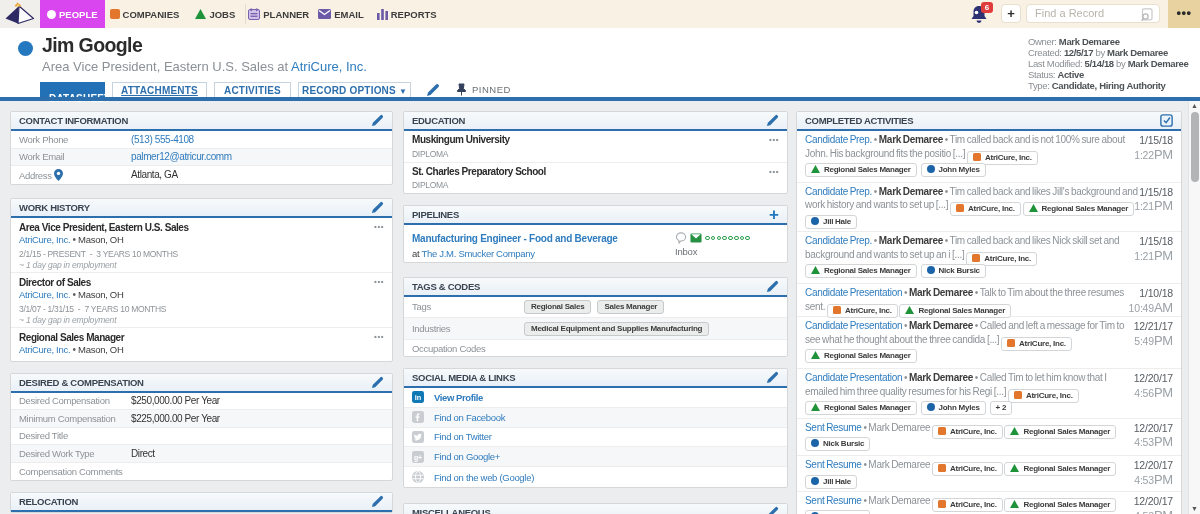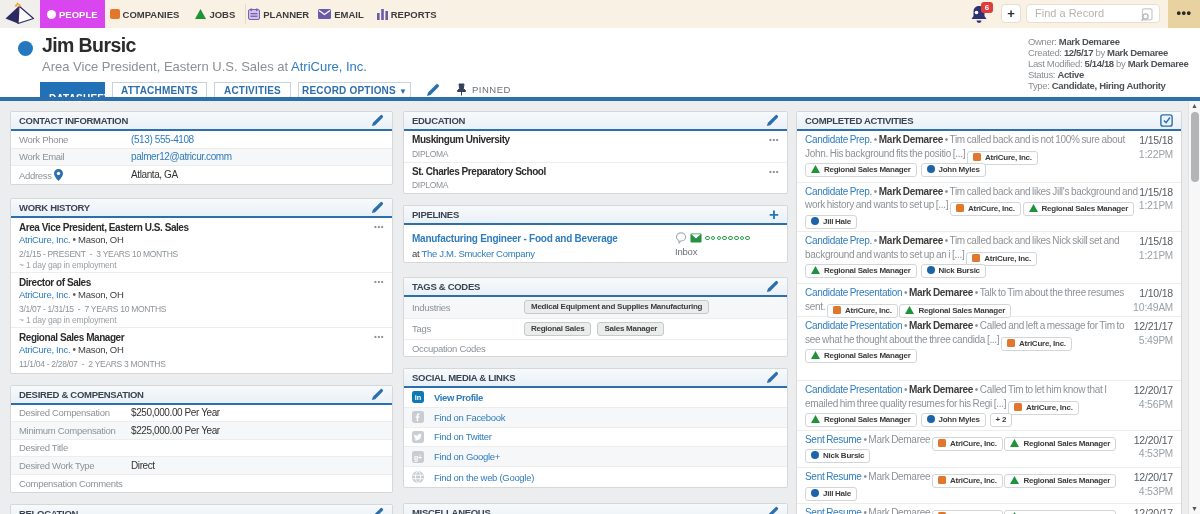--- a/index.html
+++ b/index.html
@@ -52,21 +52,21 @@
 
 
 .whentry { padding:4px 8px 2px; border-bottom:1px solid #ededed; position:relative; }
 .whentry:last-child, .eduentry:last-child { border-bottom:none; }
 .eduentry { padding:3px 8px 3px; border-bottom:1px solid #ededed; position:relative; }
 .wh1 { font-size:10px; font-weight:bold; letter-spacing:-0.45px; color:#2b2b2b; line-height:12.5px; }
 .wh2 { font-size:9.5px; letter-spacing:-0.3px; color:#3c3c3c; line-height:12.5px; margin-top:0px; }
 .wh2 a { color:#2f7cbe; }
 .bsep { color:#5c5c5c; font-size:10px; }
 .wh3 { font-size:8.5px; color:#8d9297; line-height:10px; margin-top:2px; letter-spacing:-0.3px; }
-.wh4 { font-size:8.5px; color:#9aa0a5; line-height:10px; margin-top:1px; letter-spacing:-0.2px; }
+.wh4 { font-size:8.5px; color:#9aa0a5; line-height:10px; margin-top:1px; letter-spacing:-0.2px;font-style:italic; }
 .dots { position:absolute; right:8px; top:3px; color:#8d9297; font-size:8px; letter-spacing:0.5px; }
 
 
 .pipe { display:flex; padding:7px 8px 2px; }
 .pipeleft { flex:1; }
 .pl1 { font-size:10px; font-weight:bold; letter-spacing:-0.25px; line-height:13px; white-space:nowrap; }
 .pl1 a { color:#2f7cbe; }
 .pl2 { font-size:9.5px; letter-spacing:-0.3px; color:#3c3c3c; line-height:13px; margin-top:2px; }
 .pl2 a { color:#2f7cbe; }
 .piperight { width:104px; flex-shrink:0; }
@@ -91,21 +91,21 @@
 .al { height:13.8px; font-size:10px; letter-spacing:-0.3px; word-spacing:-0.7px; color:#8d9297; white-space:nowrap; }
 .al a.atype { color:#2f7cbe; }
 .al b { color:#3c3c3c; font-weight:bold; }
 .bsep2 { color:#8d9297; }
 .achip { display:inline-block; background:#fff; border:1px solid #d2d6d9; border-radius:3px; font-size:8px; font-weight:bold; letter-spacing:-0.25px; word-spacing:0; color:#3b3b3b; padding:1px 5px; line-height:10px; white-space:nowrap; vertical-align:-3px; }
 .achip .ci { display:inline-block; vertical-align:-1px; margin-right:4px; }
 .achiprow { margin-top:1.5px; height:14.5px; }
 .achiprow .achip { vertical-align:top; margin-right:4px; }
 .adate { position:absolute; right:8px; top:3px; text-align:right; font-size:10.5px; letter-spacing:-0.2px; color:#565c62; line-height:13.8px;margin-left:48px; }
 .adate .tm { color:#9ba1a6; font-size:10.5px; }
-.adate .ampm { font-size:10px; }
+.adate .ampm { font-size:13px; }
 </style>
 </head>
 <body>
 
 <div class="nav">
   <div class="logo">
     <svg width="40" height="28" viewBox="0 0 40 28">
       <polygon points="19,6 5.5,18.5 18,23.5" fill="#2d2a63"></polygon>
       <polygon points="19,6 18,23.5 33.5,18.5" fill="#fbfbfd" stroke="#2d2a63" stroke-width="1.2" stroke-linejoin="round"></polygon>
       <path d="M14.5 6.5 C15.5 4 16.5 4.5 17.5 2 C18 4 20.5 3.5 21.5 6.5 Z" fill="#e8a33d"></path>
@@ -168,32 +168,32 @@
           <circle cx="6.5" cy="8.5" r="2.6" fill="none" stroke="#b9b9b9" stroke-width="1.3"></circle>
           <line x1="4.6" y1="10.6" x2="2.6" y2="12.8" stroke="#b9b9b9" stroke-width="1.5"></line>
         </svg>
       </span>
   </div>
   <div class="navmore">•••</div>
 </div>
 
 <div class="header">
   <div class="recdot"></div>
-  <div class="h-name">Jim Bursic</div>
+  <div class="h-name">Jim Google</div>
   <div class="h-sub">Area Vice President, Eastern U.S. Sales at <a href="#">AtriCure, Inc.</a></div>
   <div class="owner">
     Owner: <b>Mark Demaree</b><br>
     Created: <b>12/5/17</b> by <b>Mark Demaree</b><br>
     Last Modified: <b>5/14/18</b> by <b>Mark Demaree</b><br>
     Status: <b>Active</b><br>
     Type: <b>Candidate, Hiring Authority</b>
   </div>
   <div class="rtabs">
     <div class="rtab active" style="width:65px; padding:8px;">DATASHEET</div>
-    <div class="rtab" style="width:95px; padding:0;">ATTACHMENTS</div>
+    <div class="rtab" style="width:95px; padding:0;text-decoration:underline;">ATTACHMENTS</div>
     <div class="rtab" style="width:77px; padding:0;">ACTIVITIES</div>
     <div class="rtab" style="width:113px; padding:0;">RECORD OPTIONS <span style="font-size:8px;">▼</span></div>
     <div style="margin-left:8px; display:flex; align-items:center;">
       <svg width="14" height="14" viewBox="0 0 14 14">
           <path d="M1 13 L2 9.5 L10 1.5 a1.6 1.6 0 0 1 2.3 0 l0.2 0.2 a1.6 1.6 0 0 1 0 2.3 L4.5 12 Z" fill="#2d6fad"></path>
         </svg>
     </div>
     <div style="margin-left:16px; display:flex; align-items:center;">
       <svg width="11" height="13" viewBox="0 0 11 13">
           <path d="M3 1 L8 1 L7.4 5.5 L9.5 7.5 L9.5 8.5 L1.5 8.5 L1.5 7.5 L3.6 5.5 Z M5.5 8.5 L5.5 12.5" fill="#33405c" stroke="#33405c" stroke-width="1"></path>
@@ -243,21 +243,20 @@
     </div>
     <div class="whentry">
       <div class="wh1">Director of Sales<span class="dots">•••</span></div>
       <div class="wh2"><a href="#">AtriCure, Inc.</a> <span class="bsep">•</span> Mason, OH</div>
       <div class="wh3">3/1/07 - 1/31/15&nbsp;&nbsp;-&nbsp;&nbsp;7 YEARS 10 MONTHS</div>
       <div class="wh4">~ 1 day gap in employment</div>
     </div>
     <div class="whentry" style="padding-bottom:4px;">
       <div class="wh1">Regional Sales Manager<span class="dots">•••</span></div>
       <div class="wh2"><a href="#">AtriCure, Inc.</a> <span class="bsep">•</span> Mason, OH</div>
-      <div class="wh3">11/1/04 - 2/28/07&nbsp;&nbsp;-&nbsp;&nbsp;2 YEARS 3 MONTHS</div>
     </div>
   </div>
   <div class="card" id="c-desired">
     <div class="chead">
         <span class="t">DESIRED &amp; COMPENSATION</span>
         <svg width="13" height="13" viewBox="0 0 14 14">
           <path d="M1 13 L2 9.5 L10 1.5 a1.6 1.6 0 0 1 2.3 0 l0.2 0.2 a1.6 1.6 0 0 1 0 2.3 L4.5 12 Z" fill="#2d6fad"></path>
         </svg>
       </div>
     <div class="crow">
@@ -338,27 +337,27 @@
       </div>
     </div>
   </div>
   <div class="card" id="c-tags">
     <div class="chead">
         <span class="t">TAGS &amp; CODES</span>
         <svg width="13" height="13" viewBox="0 0 14 14">
           <path d="M1 13 L2 9.5 L10 1.5 a1.6 1.6 0 0 1 2.3 0 l0.2 0.2 a1.6 1.6 0 0 1 0 2.3 L4.5 12 Z" fill="#2d6fad"></path>
         </svg>
       </div>
+    <div class="crow" style="height:21.5px;">
+        <span class="lbl">Tags</span>
+        <span class="val"><span class="gchip">Regional Sales</span><span class="gchip">Sales Manager</span></span>
+      </div>
     <div class="crow alt" style="height:22px;">
         <span class="lbl">Industries</span>
         <span class="val"><span class="gchip">Medical Equipment and Supplies Manufacturing</span></span>
-      </div>
-    <div class="crow" style="height:21.5px;">
-        <span class="lbl">Tags</span>
-        <span class="val"><span class="gchip">Regional Sales</span><span class="gchip">Sales Manager</span></span>
       </div>
     <div class="crow" style="height:16px;">
         <span class="lbl">Occupation Codes</span>
       </div>
   </div>
   <div class="card" id="c-social">
     <div class="chead">
         <span class="t">SOCIAL MEDIA &amp; LINKS</span>
         <svg width="13" height="13" viewBox="0 0 14 14">
           <path d="M1 13 L2 9.5 L10 1.5 a1.6 1.6 0 0 1 2.3 0 l0.2 0.2 a1.6 1.6 0 0 1 0 2.3 L4.5 12 Z" fill="#2d6fad"></path>
@@ -464,21 +463,21 @@
     <div class="aentry">
       <div class="al"><a class="atype" href="#">Candidate Presentation</a> <span class="bsep2">•</span> <b>Mark Demaree</b> <span class="bsep2">•</span> Talk to Tim about the three resumes</div>
       <div class="al">sent. <span class="achip"><span class="ci"><svg width="8" height="8">
                 <rect width="8" height="8" rx="1.5" fill="#e2762c"></rect>
               </svg></span>AtriCure, Inc.</span> <span class="achip"><span class="ci"><svg width="9" height="8">
                 <polygon points="4.5,0 9,8 0,8" fill="#1f9339"></polygon>
               </svg></span>Regional Sales Manager</span></div>
       <div class="adate">1/10/18<br><span class="tm">10:49<span class="ampm">AM</span></span></div>
     </div>
 
-    <div class="aentry" style="padding-bottom:16px;">
+    <div class="aentry" style="padding-bottom:4px;">
       <div class="al"><a class="atype" href="#">Candidate Presentation</a> <span class="bsep2">•</span> <b>Mark Demaree</b> <span class="bsep2">•</span> Called and left a message for Tim to</div>
       <div class="al">see what he thought about the three candida [...] <span class="achip"><span class="ci"><svg width="8" height="8">
                 <rect width="8" height="8" rx="1.5" fill="#e2762c"></rect>
               </svg></span>AtriCure, Inc.</span></div>
       <div class="achiprow"><span class="achip"><span class="ci"><svg width="9" height="8">
                 <polygon points="4.5,0 9,8 0,8" fill="#1f9339"></polygon>
               </svg></span>Regional Sales Manager</span></div>
       <div class="adate">12/21/17<br><span class="tm">5:49<span class="ampm">PM</span></span></div>
     </div>
 

